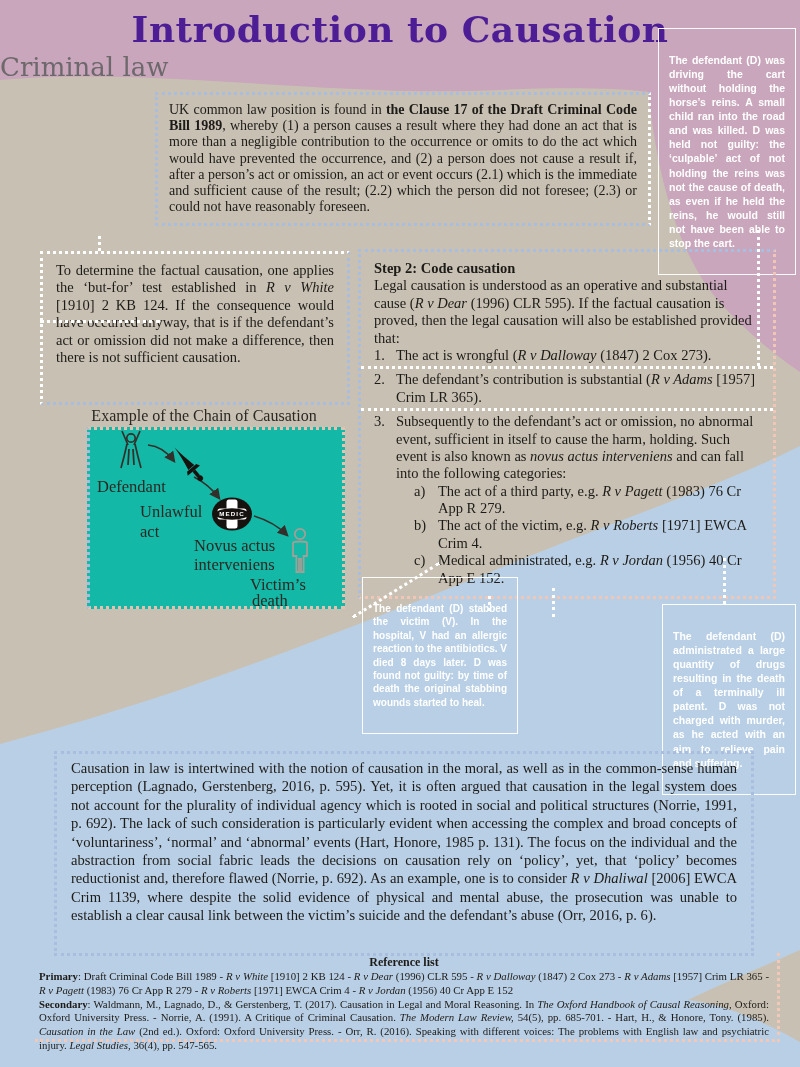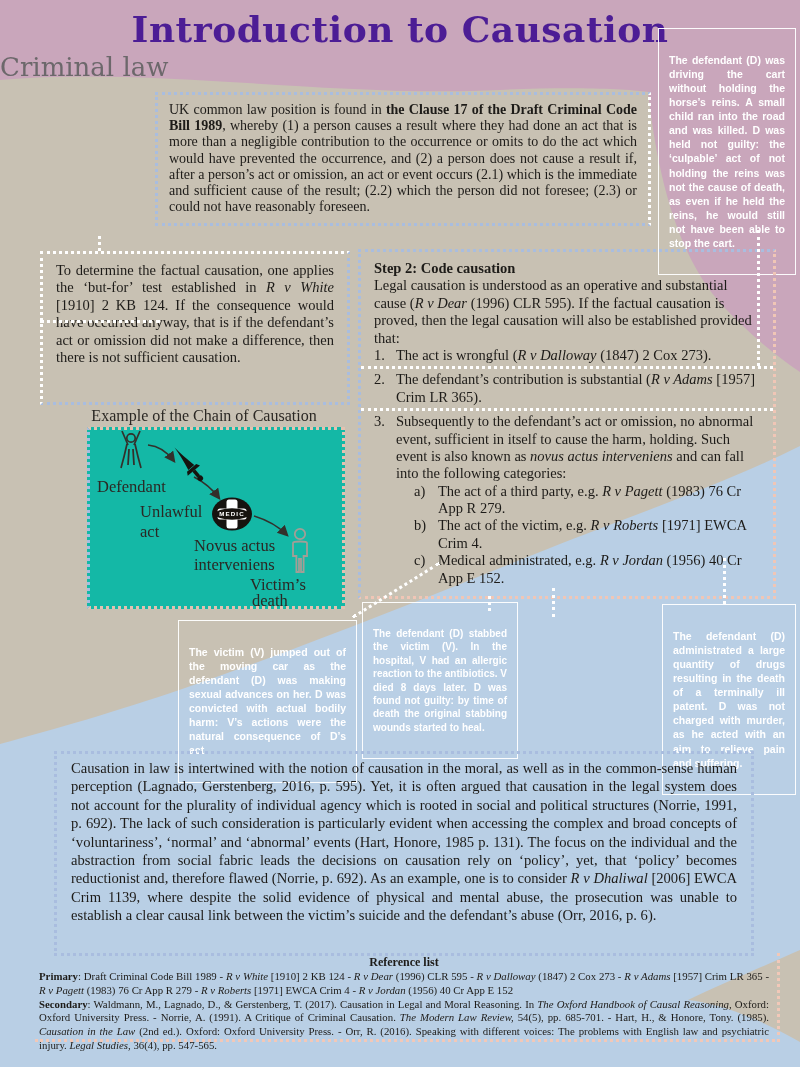--- a/index.html
+++ b/index.html
@@ -12,21 +12,21 @@
   .page-subtitle{position:absolute;left:0;right:0;top:52px;margin:0;z-index:2;
     font-family:"DejaVu Serif",serif;font-weight:500;font-size:26px;color:#6c686b;}
 
   
   .wcard{position:absolute;z-index:3;border:1.5px solid rgba(255,255,255,.95);padding:24px 10px;
     font-family:"Liberation Sans",sans-serif;font-weight:bold;color:#ffffff;font-size:10.5px;
     line-height:1.34;text-align:justify;}
   .card-white{left:10px;top:97px;width:120px;}
   .card-dalloway{left:658px;top:28px;width:116px;}
   .card-roberts{left:178px;top:620px;width:157px;}
-  .card-jordan{left:362px;top:602px;width:134px;font-size:10px;}
+  .card-jordan{left:362px;top:577px;width:134px;font-size:10px;}
   .card-pagett{left:522px;top:617px;width:114px;}
   .card-adams{left:662px;top:604px;width:112px;}
 
   
   .dotbox{position:absolute;z-index:3;color:#1d1b18;}
   .box-main{left:155px;top:92px;width:468px;min-height:112px;padding:7px 11px;
     border:3px dotted #a9bddf;border-right-color:#ffffff;
     font-size:14px;line-height:1.16;text-align:justify;}
   .box-step1{left:40px;top:251px;width:278px;height:132px;padding:8px 13px;
     border:3px dotted #ffffff;border-right-color:#a9bddf;border-bottom-color:#a9bddf;
@@ -176,21 +176,20 @@
         <text x="50" y="87">Unlawful</text>
         <text x="50" y="107">act</text>
         <text x="104" y="121">Novus actus</text>
         <text x="104" y="140">interveniens</text>
         <text x="160" y="160">Victim’s</text>
         <text x="162" y="176">death</text>
       </g>
     </svg>
   </div>
 
-  <div class="wcard card-roberts">The victim (V) jumped out of the moving car as the defendant (D) was making sexual advances on her. D was convicted with actual bodily harm: V’s actions were the natural consequence of D’s act.</div>
   <div class="wcard card-jordan">The defendant (D) stabbed the victim (V). In the hospital, V had an allergic reaction to the antibiotics. V died 8 days later. D was found not guilty: by time of death the original stabbing wounds started to heal.</div>
   <div class="wcard card-adams">The defendant (D) administrated a large quantity of drugs resulting in the death of a terminally ill patent. D was not charged with murder, as he acted with an aim to relieve pain and suffering.</div>
 
   <div class="vdot v-white-case"></div>
   <div class="vdot v-dalloway"></div>
   <div class="vdot v-jordan"></div>
   <div class="vdot v-pagett"></div>
   <div class="vdot v-adams"></div>
   <div class="d-roberts"></div>
 

